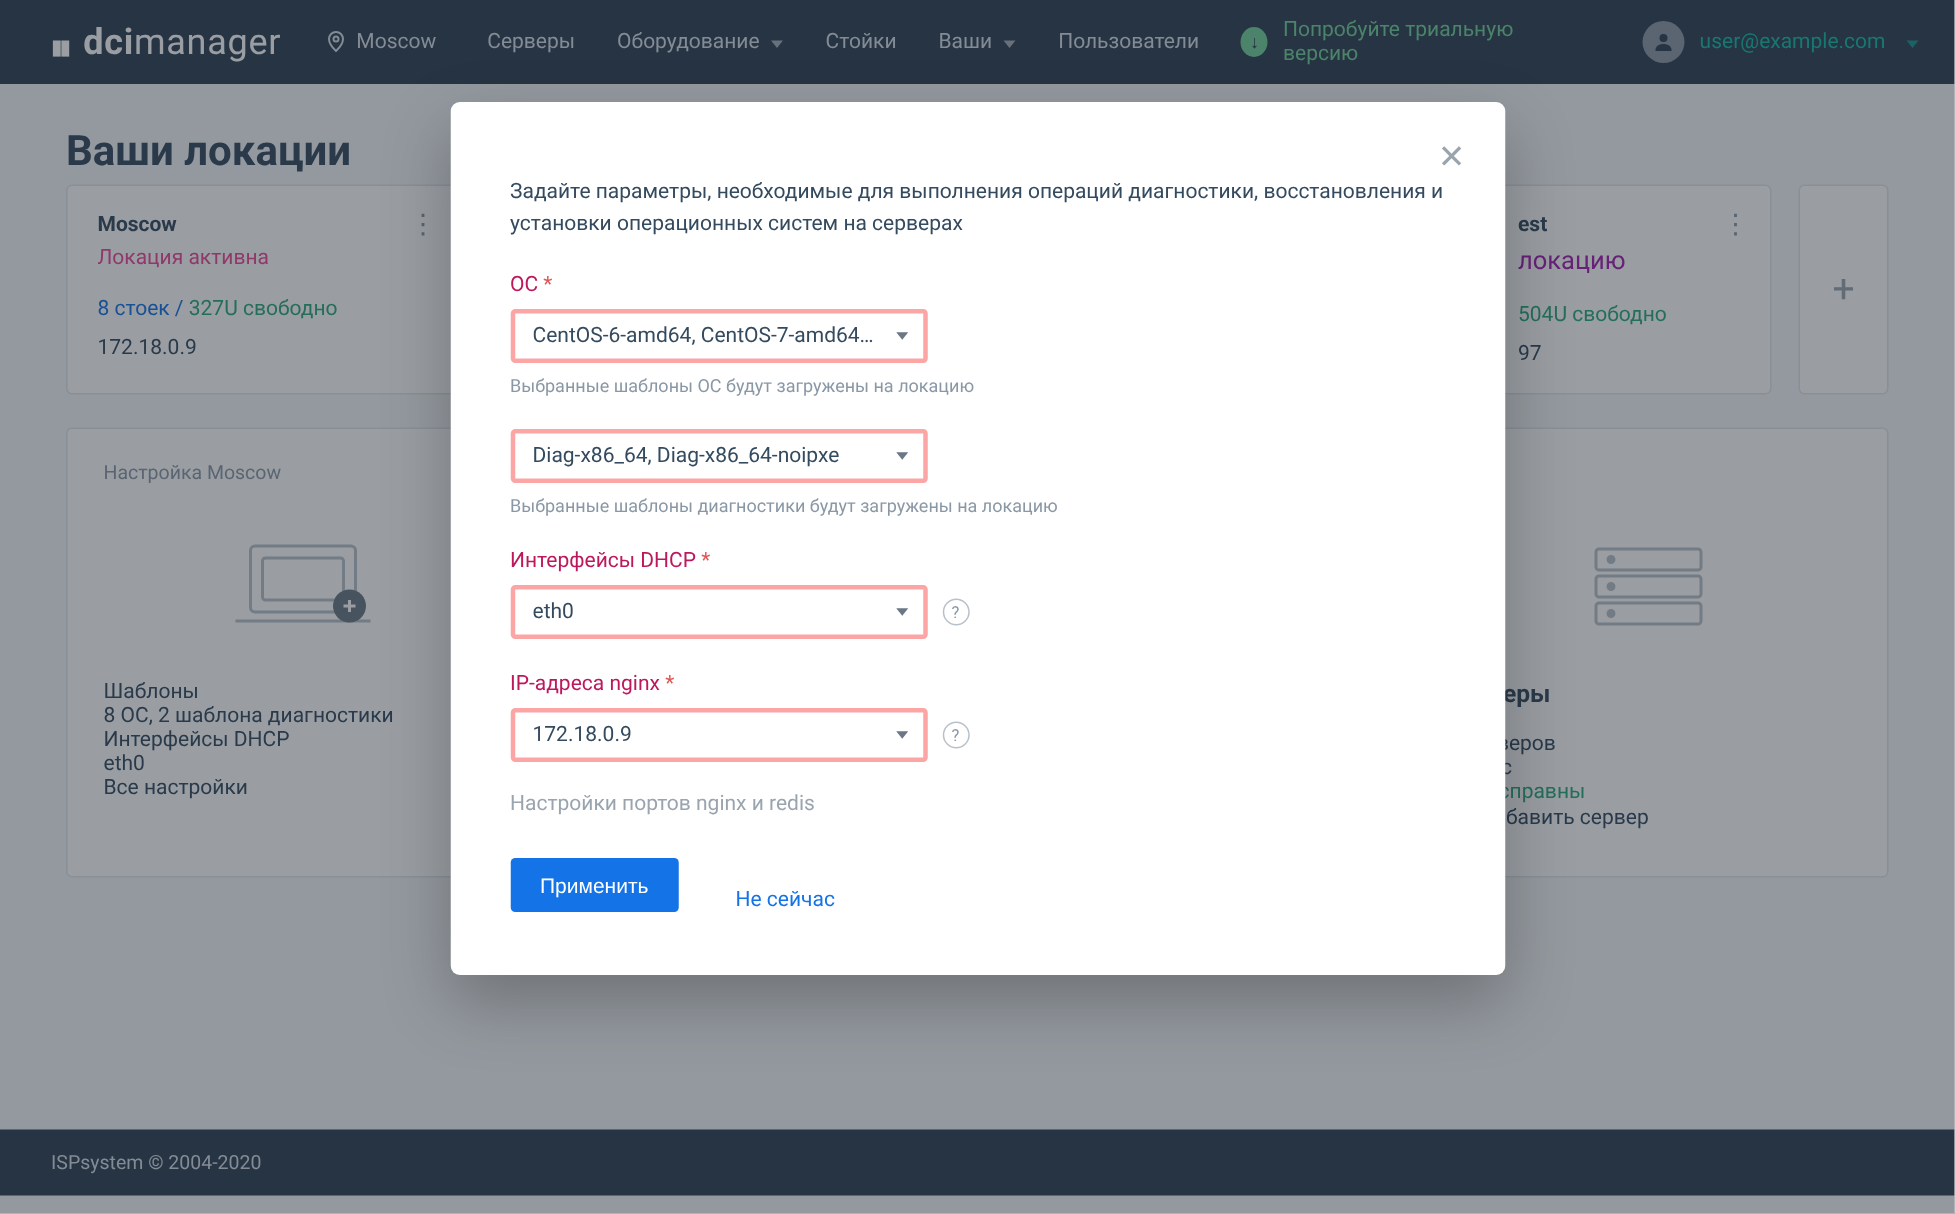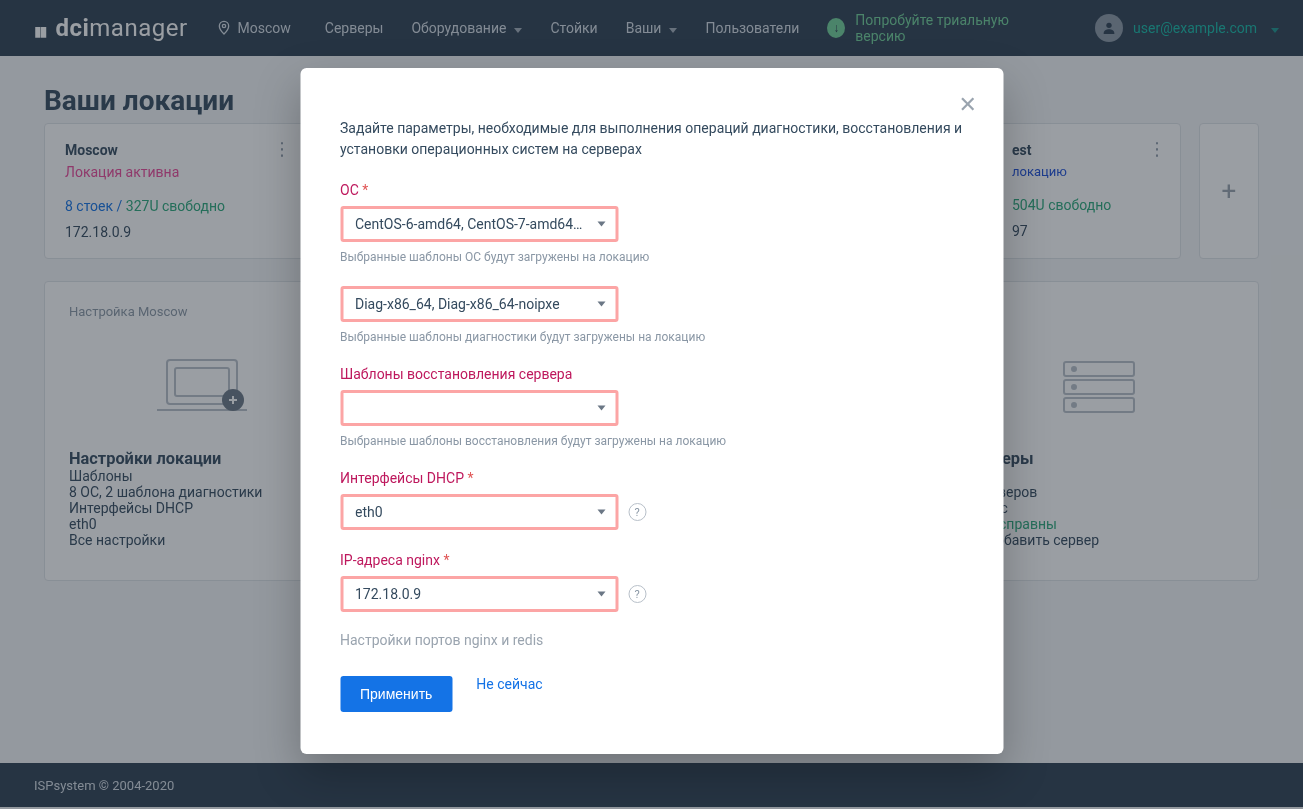--- a/index.html
+++ b/index.html
@@ -26,50 +26,50 @@
   .loc-card { width:262px; border:1px solid #dfe3e8; border-radius:4px; background:#fff; padding:18px 20px; position:relative;}
   .loc-card .name { font-weight:700; color:#344a5e;}
   .loc-card .status { color:#ec4899; font-size:14px; margin-top:6px;}
   .loc-card .racks { margin-top:18px; color:#1473e6; }
   .loc-card .racks .free { color:#2aa87a;}
   .loc-card .ip { margin-top:10px; color:#344a5e;}
   .loc-card .kebab { position:absolute; top:14px; right:14px; color:#8a97a5; font-size:18px; cursor:pointer;}
   .add-card { width:60px; border:1px solid #dfe3e8; border-radius:4px; background:#fff; display:flex; align-items:center; justify-content:center; color:#99a3ad; font-size:26px; cursor:pointer;}
   
   .loc-card.right { margin-left:auto;}
-  .loc-card .setup-link { color:#1d4ed8; font-size:13px; margin-top:6px; display:block; cursor:pointer;}
+  .loc-card .setup-link { color:#a21caf; font-size:17px; margin-top:6px; display:block; cursor:pointer;}
   
   .settings-row { margin-top:22px; border:1px solid #dfe3e8; border-radius:4px; background:#fff; padding:22px 24px 30px; display:flex; gap:60px;}
   .settings-title { color:#8a97a5; font-size:13px; margin-bottom:28px;}
   .illus { width:120px; height:80px; margin:0 auto 22px; display:flex; align-items:center; justify-content:center; }
   .illus svg { stroke:#b8c0c9; fill:none; }
   .plus-ring { width:18px;height:18px;border:2px solid #1473e6;border-radius:50%; display:inline-flex;align-items:center;justify-content:center;font-size:12px; line-height:1;}
   .settings-col { width:270px; }
   .settings-col.push { margin-left:auto; }
   
-  .footer { position:absolute; bottom:2px; left:0; right:0; height:44px; background:#2c3e50; color:#d5dde5; display:flex; align-items:center; padding:0 34px; font-size:13px;}
+  .footer { position:absolute; bottom:12px; left:0; right:0; height:44px; background:#2c3e50; color:#d5dde5; display:flex; align-items:center; padding:0 34px; font-size:13px;}
   
   .overlay { position:absolute; inset:0; background:rgba(30,40,50,.45);}
   .modal { position:absolute; top:68px; left:50%; transform:translateX(-50%); width:703px; background:#fff; border-radius:6px; padding:36px 40px 42px; box-shadow:0 18px 45px rgba(0,0,0,.25);}
   .modal h2 { font-size:20px; font-weight:700; color:#344a5e; }
   .modal .close { position:absolute; top:24px; right:26px; color:#9aa4af; font-size:22px; cursor:pointer;}
   .modal .desc { margin-top:14px; color:#344a5e; line-height:1.5;}
   .fgroup { margin-top:22px; }
   .fgroup label { display:block; color:#be185d; margin-bottom:8px;}
   .req::after { content:" *"; color:#e05555;}
   .select, .input {
     width:278px; height:36px; border:3px solid #fca5a5; border-radius:3px; padding:0 30px 0 12px; background:#fff; color:#344a5e; display:flex; align-items:center; position:relative; cursor:pointer;
   }
   .select::after { content:""; position:absolute; right:10px; top:50%; width:0;height:0;border-left:4px solid transparent;border-right:4px solid transparent;border-top:5px solid #6b7785; transform:translateY(-50%);}
   .select .txt { white-space:nowrap; overflow:hidden; text-overflow:ellipsis;}
   .hint { color:#8a97a5; font-size:12px; margin-top:8px;}
   .inline-help { display:flex; align-items:center; gap:10px;}
   .qmark { width:18px;height:18px;border:1px solid #b8c0c9;border-radius:50%; display:inline-flex;align-items:center;justify-content:center; color:#8a97a5; font-size:11px; cursor:pointer;}
   .muted-link { color:#9aa4af; margin-top:20px; cursor:default;}
-  .btn-row { margin-top:28px; display:flex; align-items:flex-start; gap:24px;}
+  .btn-row { margin-top:28px; display:flex; align-items:flex-end; gap:38px;}
   .btn-primary { background:#1473e6; color:#fff; border:none; padding:10px 20px; border-radius:3px; font-size:14px; cursor:pointer;}
   .btn-link { color:#1473e6; cursor:pointer;}
 </style>
 </head>
 <body>
 
 <div class="header">
   <div class="logo">
     <span class="bars"></span>
     <span><b>dci</b><span>manager</span></span>
@@ -142,21 +142,20 @@
         <div class="settings-col">
           <div class="illus">
             <svg width="110" height="70" viewBox="0 0 110 70" stroke-width="2">
               <rect x="18" y="8" width="70" height="44" rx="3"></rect>
               <rect x="26" y="16" width="54" height="28" rx="2"></rect>
               <line x1="8" y1="58" x2="98" y2="58"></line>
               <circle cx="84" cy="48" r="11" fill="#6b7785" stroke="none"></circle>
               <path d="M80 48h8M84 44v8" stroke="#fff"></path>
             </svg>
           </div>
-          <h3>Настройки локации</h3>
           <div class="sub">Шаблоны</div>
           <div class="val">8 ОС, 2 шаблона диагностики</div>
           <div class="sub">Интерфейсы DHCP</div>
           <div class="val">eth0</div>
           <div class="link"><span>Все настройки</span></div>
         </div>
 
         <div class="settings-col push">
           <div class="illus">
             <svg width="110" height="70" viewBox="0 0 110 70" stroke-width="2">
@@ -200,27 +199,20 @@
     <div class="hint">Выбранные шаблоны ОС будут загружены на локацию</div>
   </div>
 
   <div class="fgroup">
     <div class="select">
         <span class="txt">Diag-x86_64, Diag-x86_64-noipxe</span>
       </div>
     <div class="hint">Выбранные шаблоны диагностики будут загружены на локацию</div>
   </div>
 
-  <div class="fgroup">
-    <label>Шаблоны восстановления сервера</label>
-    <div class="select">
-        <span class="txt"></span>
-      </div>
-    <div class="hint">Выбранные шаблоны восстановления будут загружены на локацию</div>
-  </div>
 
   <div class="fgroup">
     <label class="req">Интерфейсы DHCP</label>
     <div class="inline-help">
       <div class="select">
           <span class="txt">eth0</span>
         </div>
       <span class="qmark">?</span>
     </div>
   </div>

